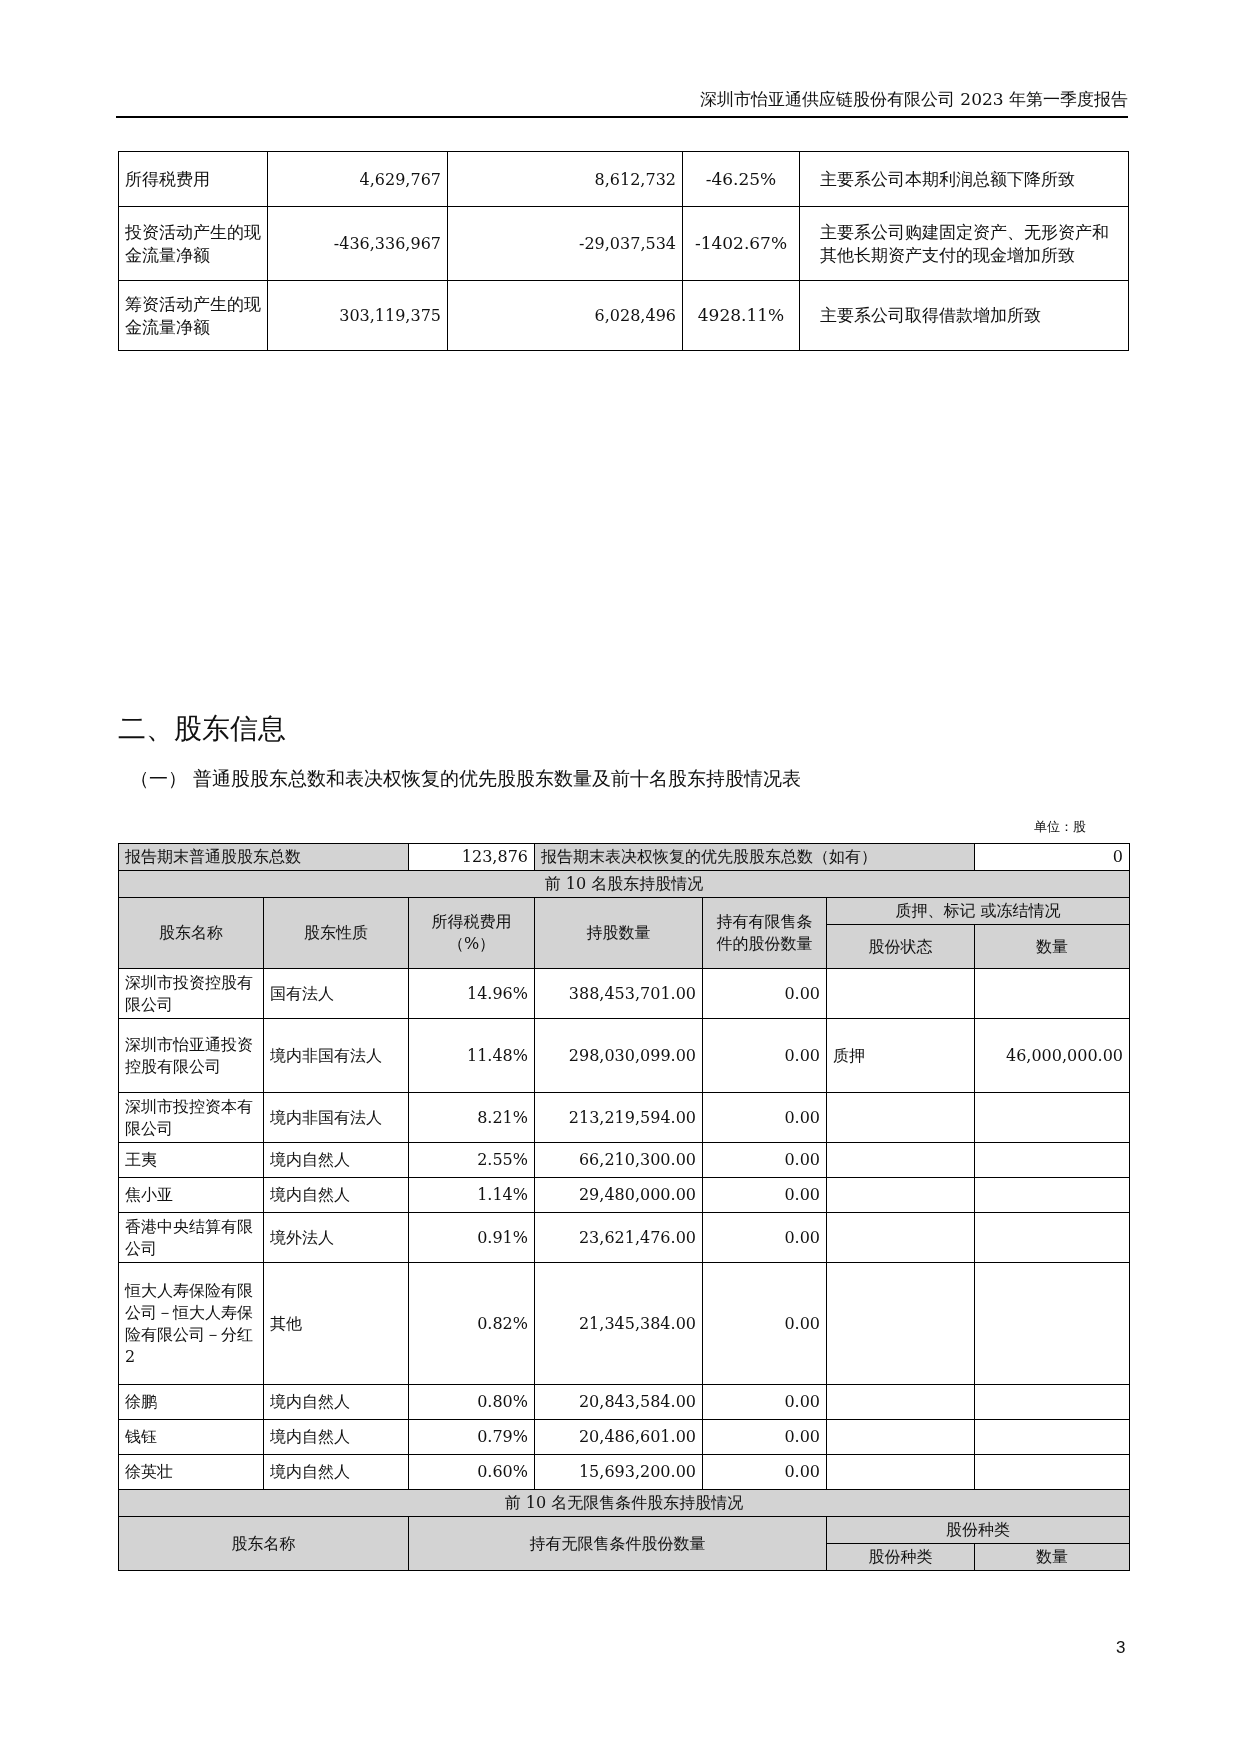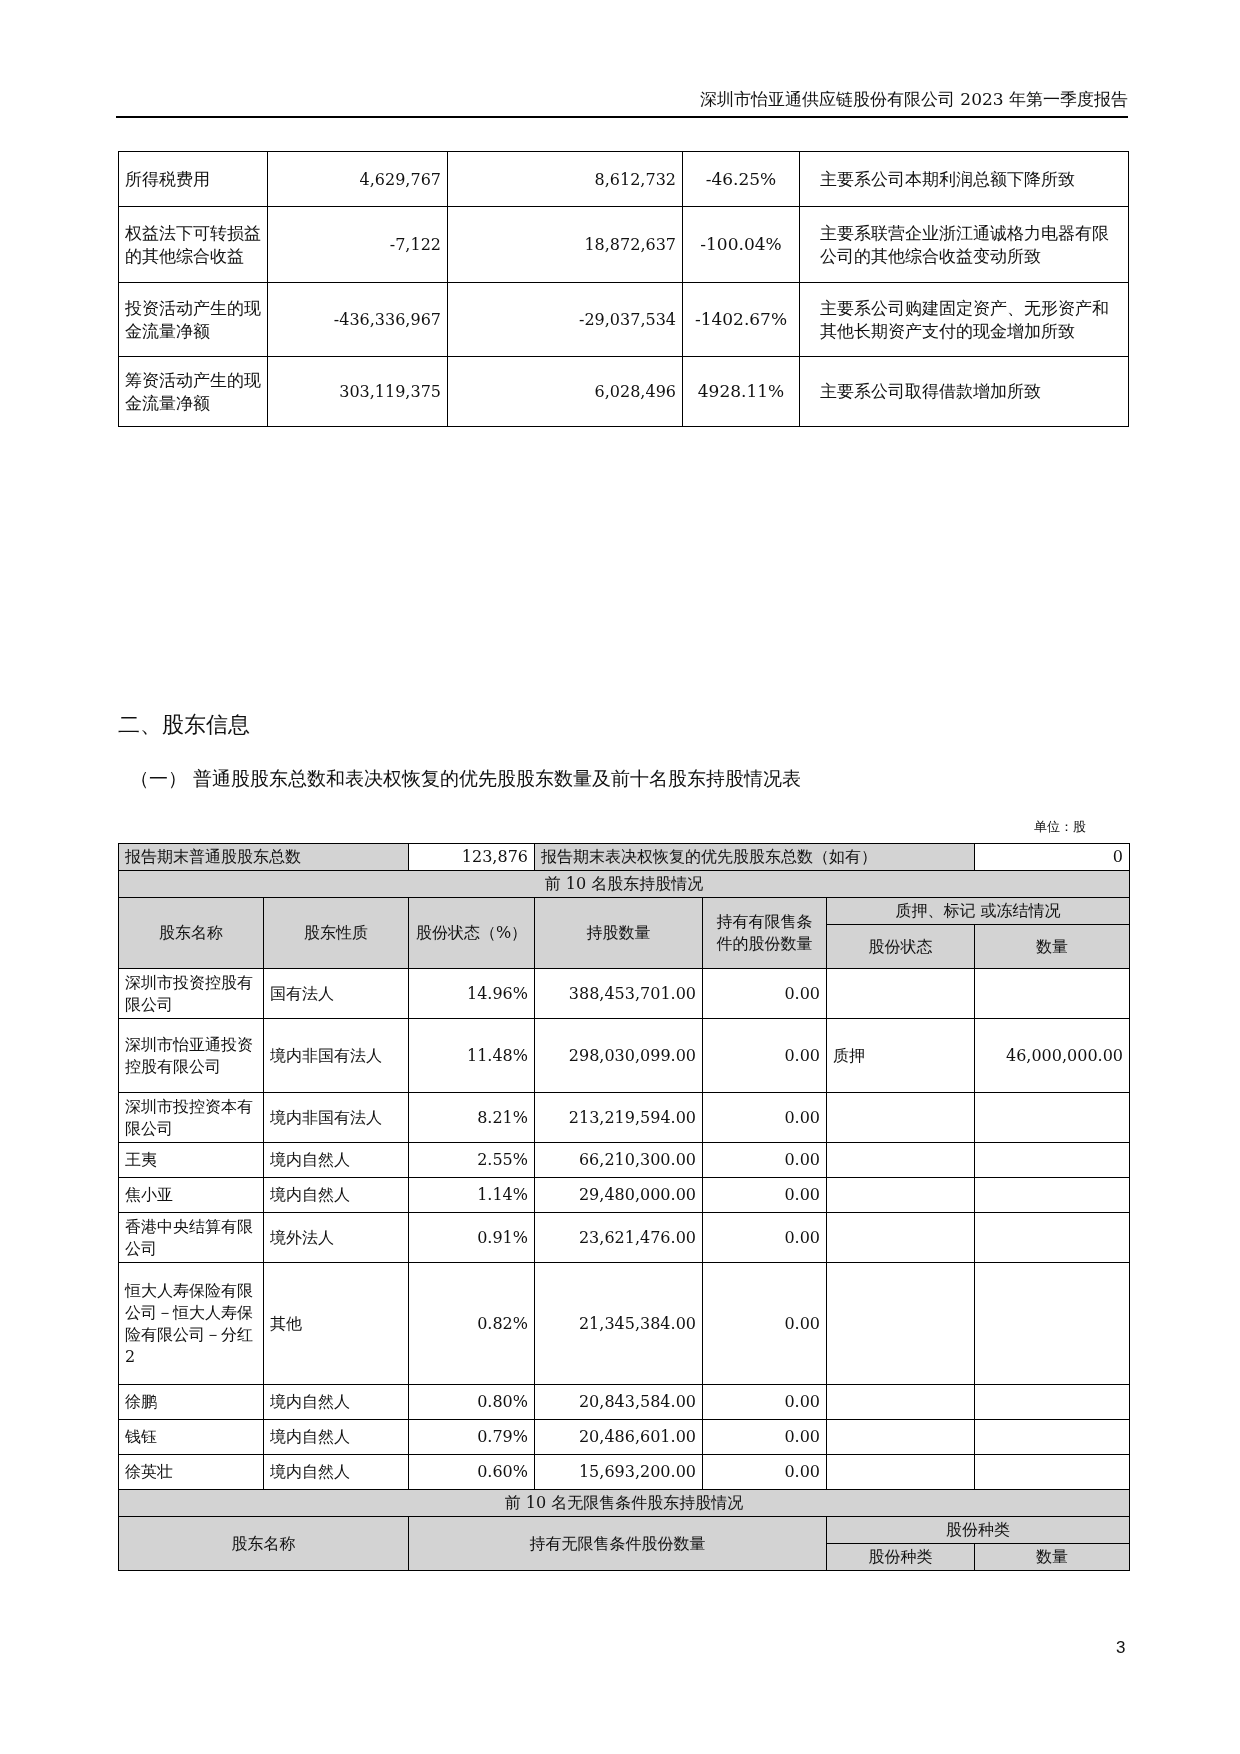--- a/index.html
+++ b/index.html
@@ -6,21 +6,21 @@
   body { width: 1240px; height: 1754px; position: relative; font-family: "DejaVu Serif", "Liberation Serif", serif; color: #111; }
   .header { position: absolute; left: 116px; top: 88px; width: 1012px; text-align: right; font-size: 17px; }
   .header-rule { position: absolute; left: 116px; top: 116px; width: 1012px; height: 2px; background: #000; }
   table { border-collapse: collapse; position: absolute; table-layout: fixed; }
   td { border: 1px solid #000; font-size: 17px; line-height: 23px; padding: 2px 6px; vertical-align: middle; }
   .t1 { left: 118px; top: 151px; width: 1010px; }
   .t1 td.lbl { text-align: left; }
   .t1 td.num { text-align: right; font-size: 16px; }
   .t1 td.ctr { text-align: center; }
   .t1 td.note { text-align: left; padding-left: 20px; }
-  .sec-title { position: absolute; left: 118px; top: 710px; font-size: 22px; }
+  .sec-title { position: absolute; left: 118px; top: 710px; font-size: 28px; }
   .sub-title { position: absolute; left: 130px; top: 766px; font-size: 19px; }
   .unit { position: absolute; left: 1034px; top: 818px; font-size: 13px; }
   .t2 { left: 118px; top: 843px; width: 1011px; }
   .t2 td { font-size: 16px; line-height: 22px; }
   .g { background: #d3d3d3; }
   .c { text-align: center; }
   .r { text-align: right; }
   .l { text-align: left; }
   .page-num { position: absolute; left: 1116px; top: 1638px; font-family: "Liberation Sans", sans-serif; font-size: 17px; }
 </style>
@@ -38,27 +38,20 @@
       <col style="width:117px">
       <col style="width:329px">
   </colgroup>
   <tbody>
   <tr style="height:55px">
     <td class="lbl">所得税费用</td>
     <td class="num">4,629,767</td>
     <td class="num">8,612,732</td>
     <td class="ctr">-46.25%</td>
     <td class="note">主要系公司本期利润总额下降所致</td>
-  </tr>
-  <tr style="height:76px">
-    <td class="lbl">权益法下可转损益的其他综合收益</td>
-    <td class="num">-7,122</td>
-    <td class="num">18,872,637</td>
-    <td class="ctr">-100.04%</td>
-    <td class="note">主要系联营企业浙江通诚格力电器有限公司的其他综合收益变动所致</td>
   </tr>
   <tr style="height:74px">
     <td class="lbl">投资活动产生的现金流量净额</td>
     <td class="num">-436,336,967</td>
     <td class="num">-29,037,534</td>
     <td class="ctr">-1402.67%</td>
     <td class="note">主要系公司购建固定资产、无形资产和其他长期资产支付的现金增加所致</td>
   </tr>
   <tr style="height:70px">
     <td class="lbl">筹资活动产生的现金流量净额</td>
@@ -90,21 +83,21 @@
     <td class="r">123,876</td>
     <td colspan="3" class="g l">报告期末表决权恢复的优先股股东总数（如有）</td>
     <td class="r">0</td>
   </tr>
   <tr style="height:25px">
     <td colspan="7" class="g c">前 10 名股东持股情况</td>
   </tr>
   <tr style="height:25px">
     <td rowspan="2" class="g c">股东名称</td>
     <td rowspan="2" class="g c">股东性质</td>
-    <td rowspan="2" class="g c">股份状态（%）</td>
+    <td rowspan="2" class="g c">所得税费用（%）</td>
     <td rowspan="2" class="g c">持股数量</td>
     <td rowspan="2" class="g c">持有有限售条件的股份数量</td>
     <td colspan="2" class="g c">质押、标记 或冻结情况</td>
   </tr>
   <tr style="height:44px">
     <td class="g c">股份状态</td>
     <td class="g c">数量</td>
   </tr>
 
   <tr style="height:50px">

